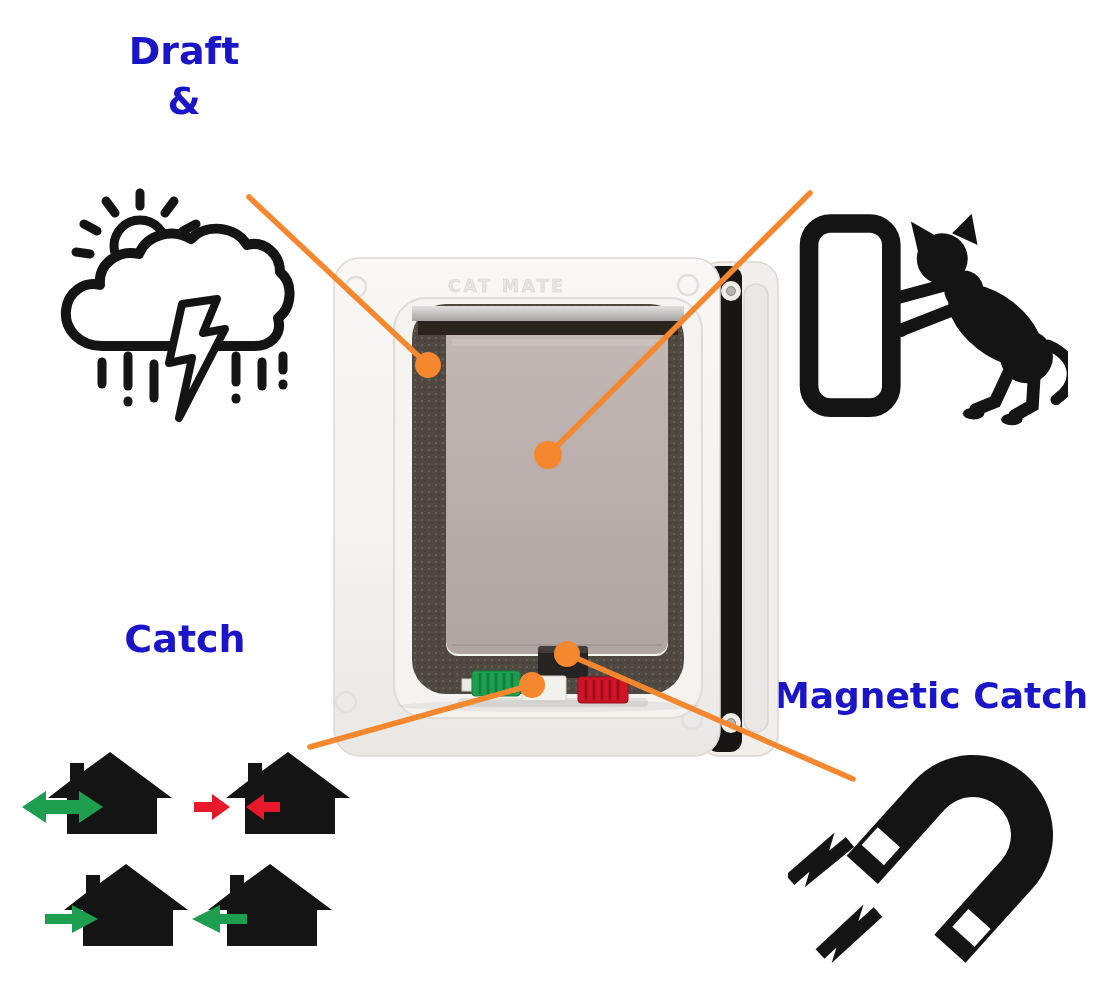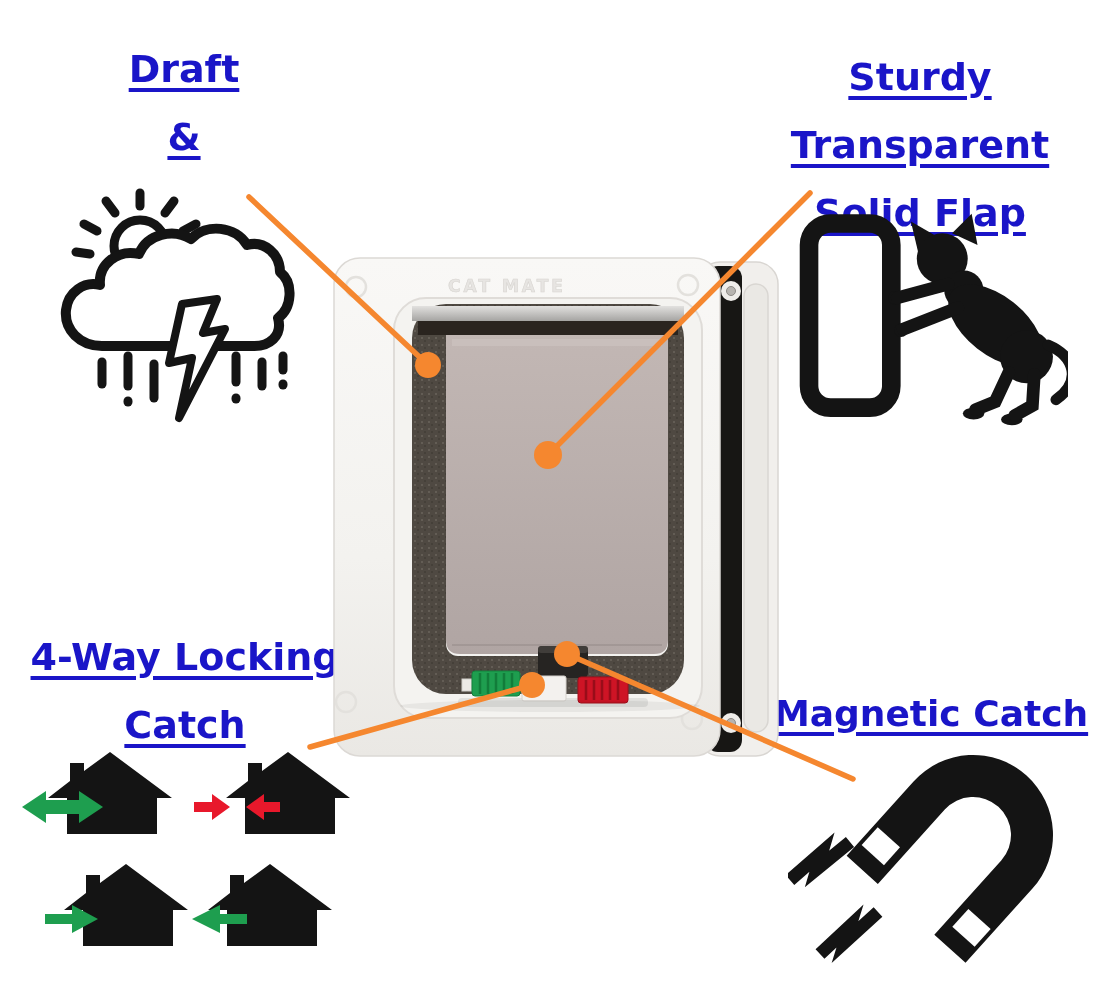--- a/index.html
+++ b/index.html
@@ -6,49 +6,41 @@
   .canvas{
     position:relative;width:1103px;height:1000px;background:#ffffff;
     overflow:hidden;font-family:"DejaVu Sans","Liberation Sans",sans-serif;
   }
   .label{
     position:absolute;color:#1a15c8;font-weight:700;text-align:center;
     line-height:1.32;letter-spacing:0px;
   }
   .label span{
     display:block;
-    text-decoration:underline;
     text-decoration-thickness:3.5px;
     text-underline-offset:6px;
-    margin-top:18px;
   }
   .fs38{font-size:38px;}
   .fs36{font-size:36px;}
   .abs{position:absolute;}
   svg{display:block;}
   .overlay{position:absolute;left:0;top:0;pointer-events:none;}
 </style>
 </head>
 <body>
 
 <div class="canvas">
 
   <div class="label fs38" style="left:28px;top:26px;width:312px;">
     <span>Draft</span>
     <span>&amp;</span>
   </div>
 
-  <div class="label fs38" style="left:762px;top:34px;width:316px;">
-    <span>Sturdy</span>
-    <span>Transparent</span>
-    <span>Solid Flap</span>
-  </div>
 
   <div class="label fs38" style="left:24px;top:614px;width:322px;">
-    <span>4-Way Locking</span>
     <span>Catch</span>
   </div>
 
   <div class="label fs36" style="left:764px;top:672px;width:334px;">
     <span>Magnetic Catch</span>
   </div>
 
   <svg class="abs" style="left:40px;top:186px;" width="262" height="246" viewBox="0 0 262 246">
     <g stroke="#141414" stroke-width="9" stroke-linecap="round" fill="none">
       <circle cx="100" cy="60" r="26"></circle>

